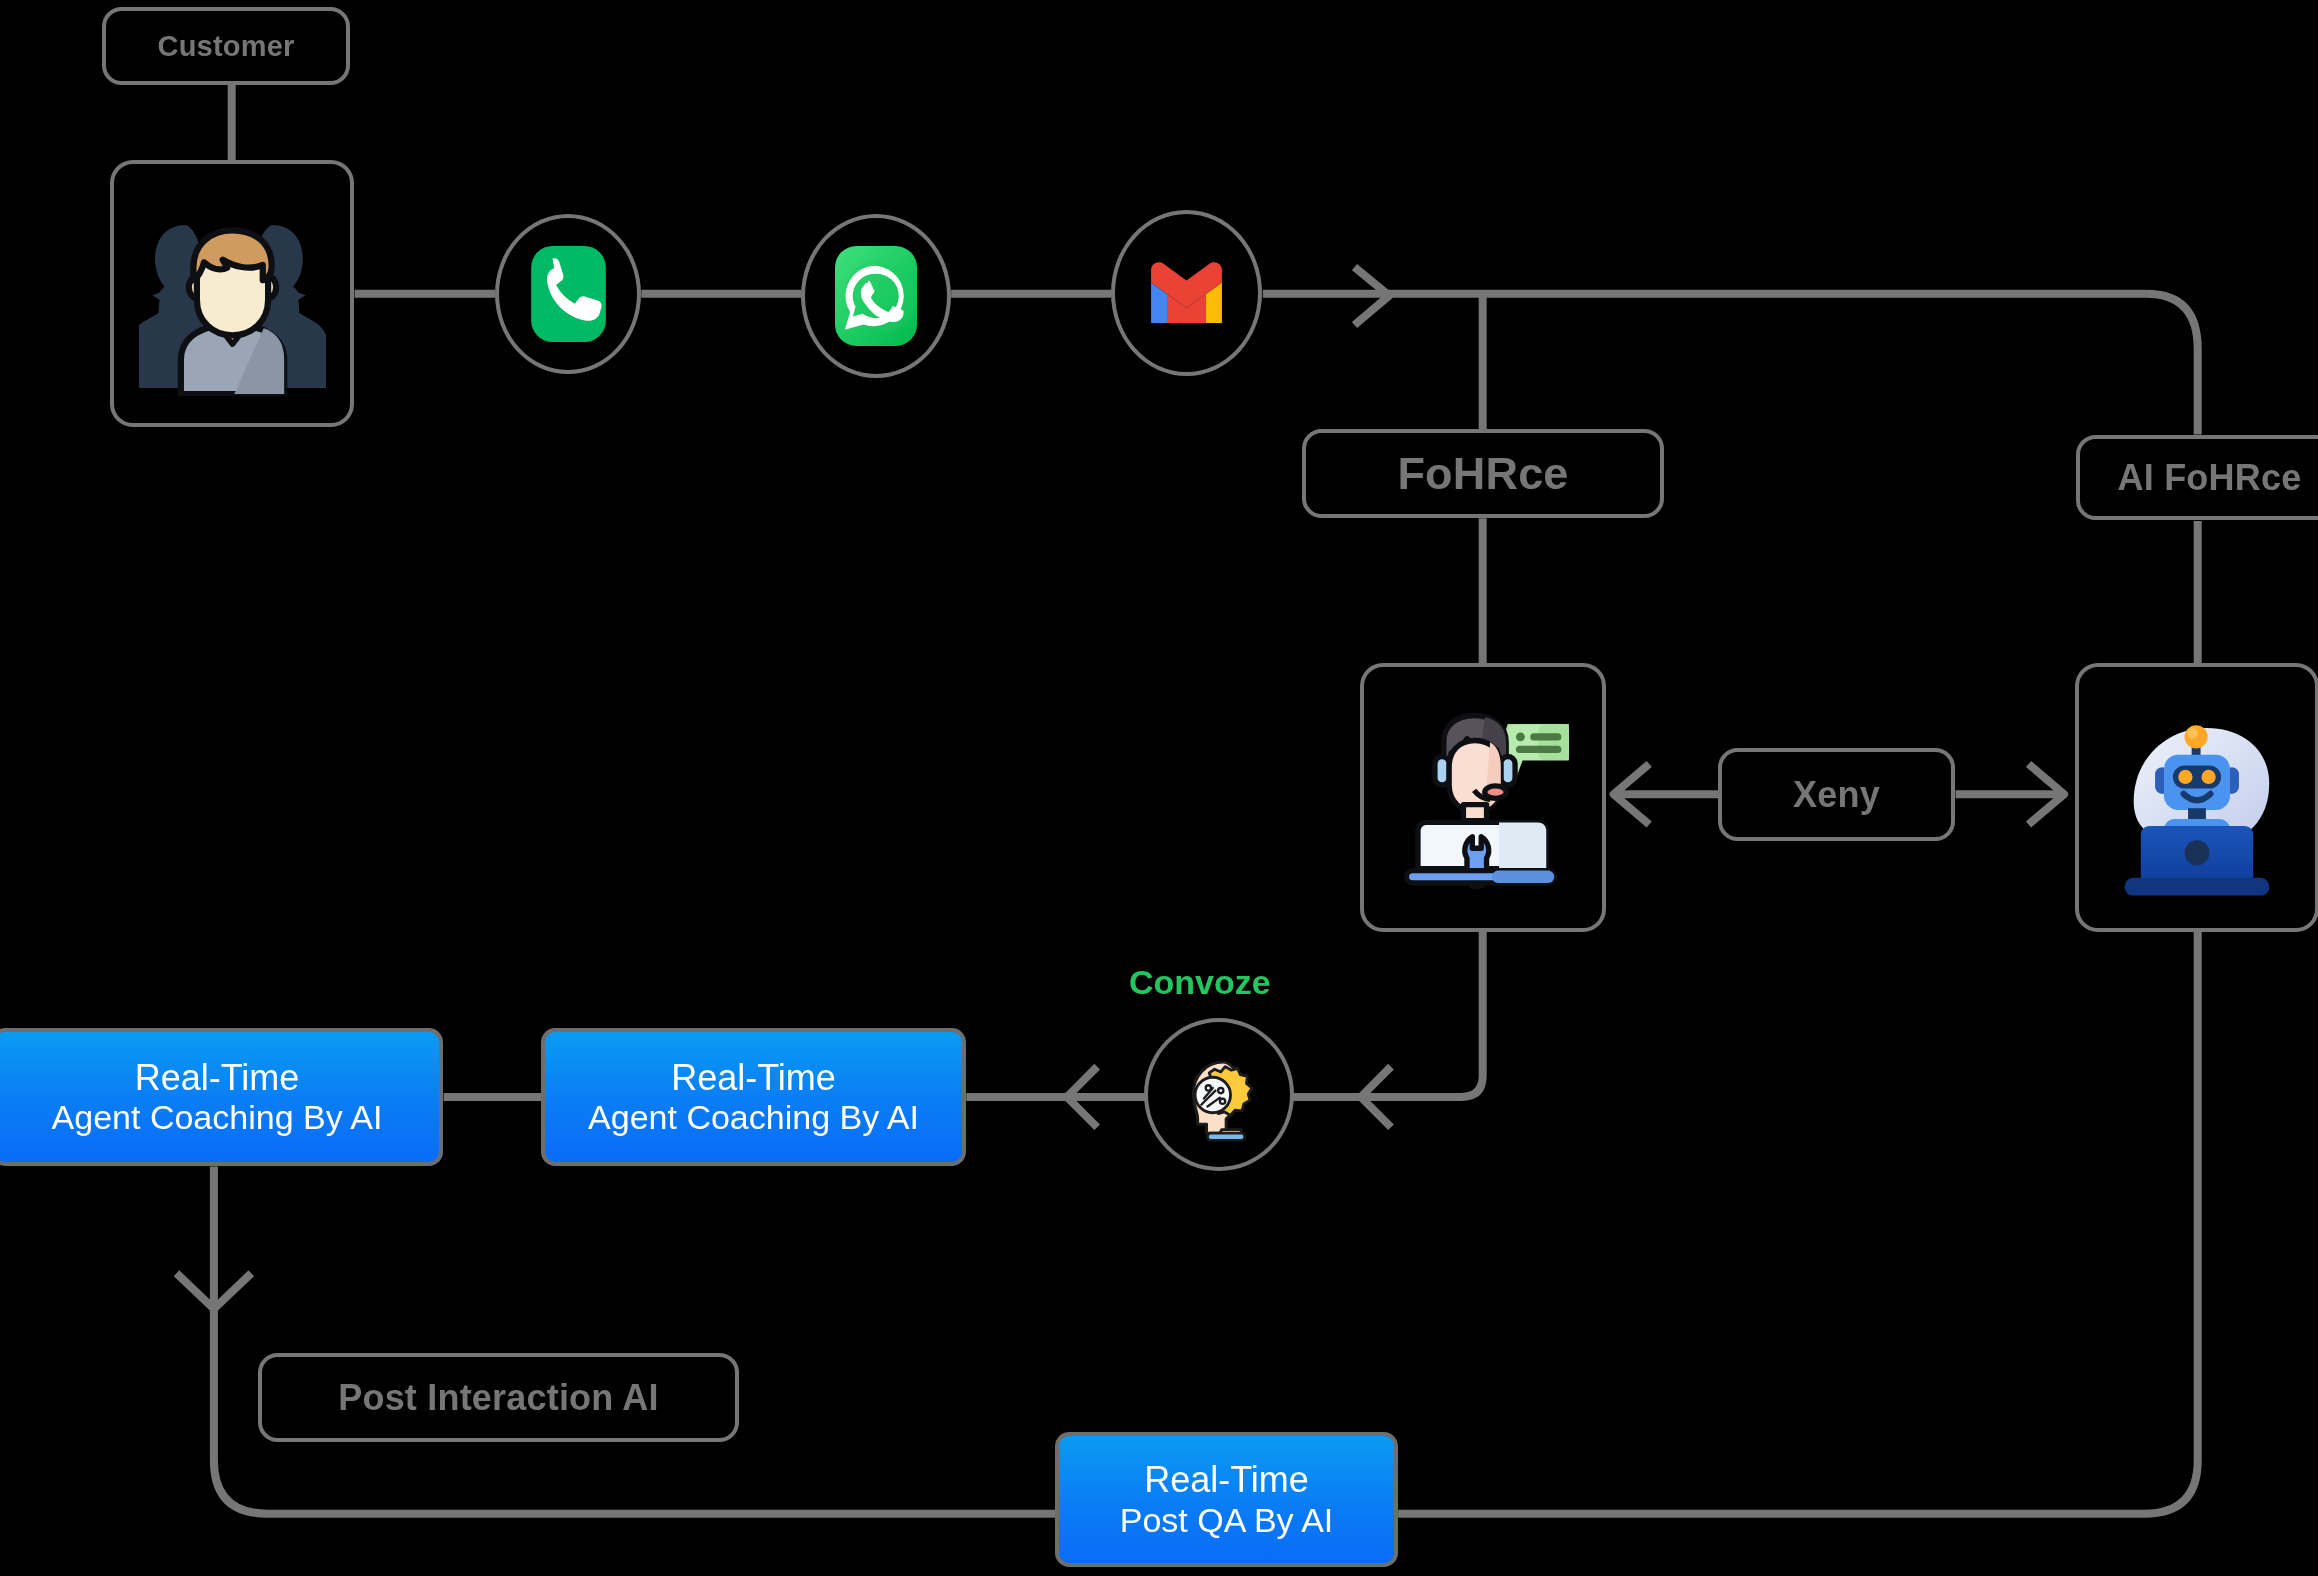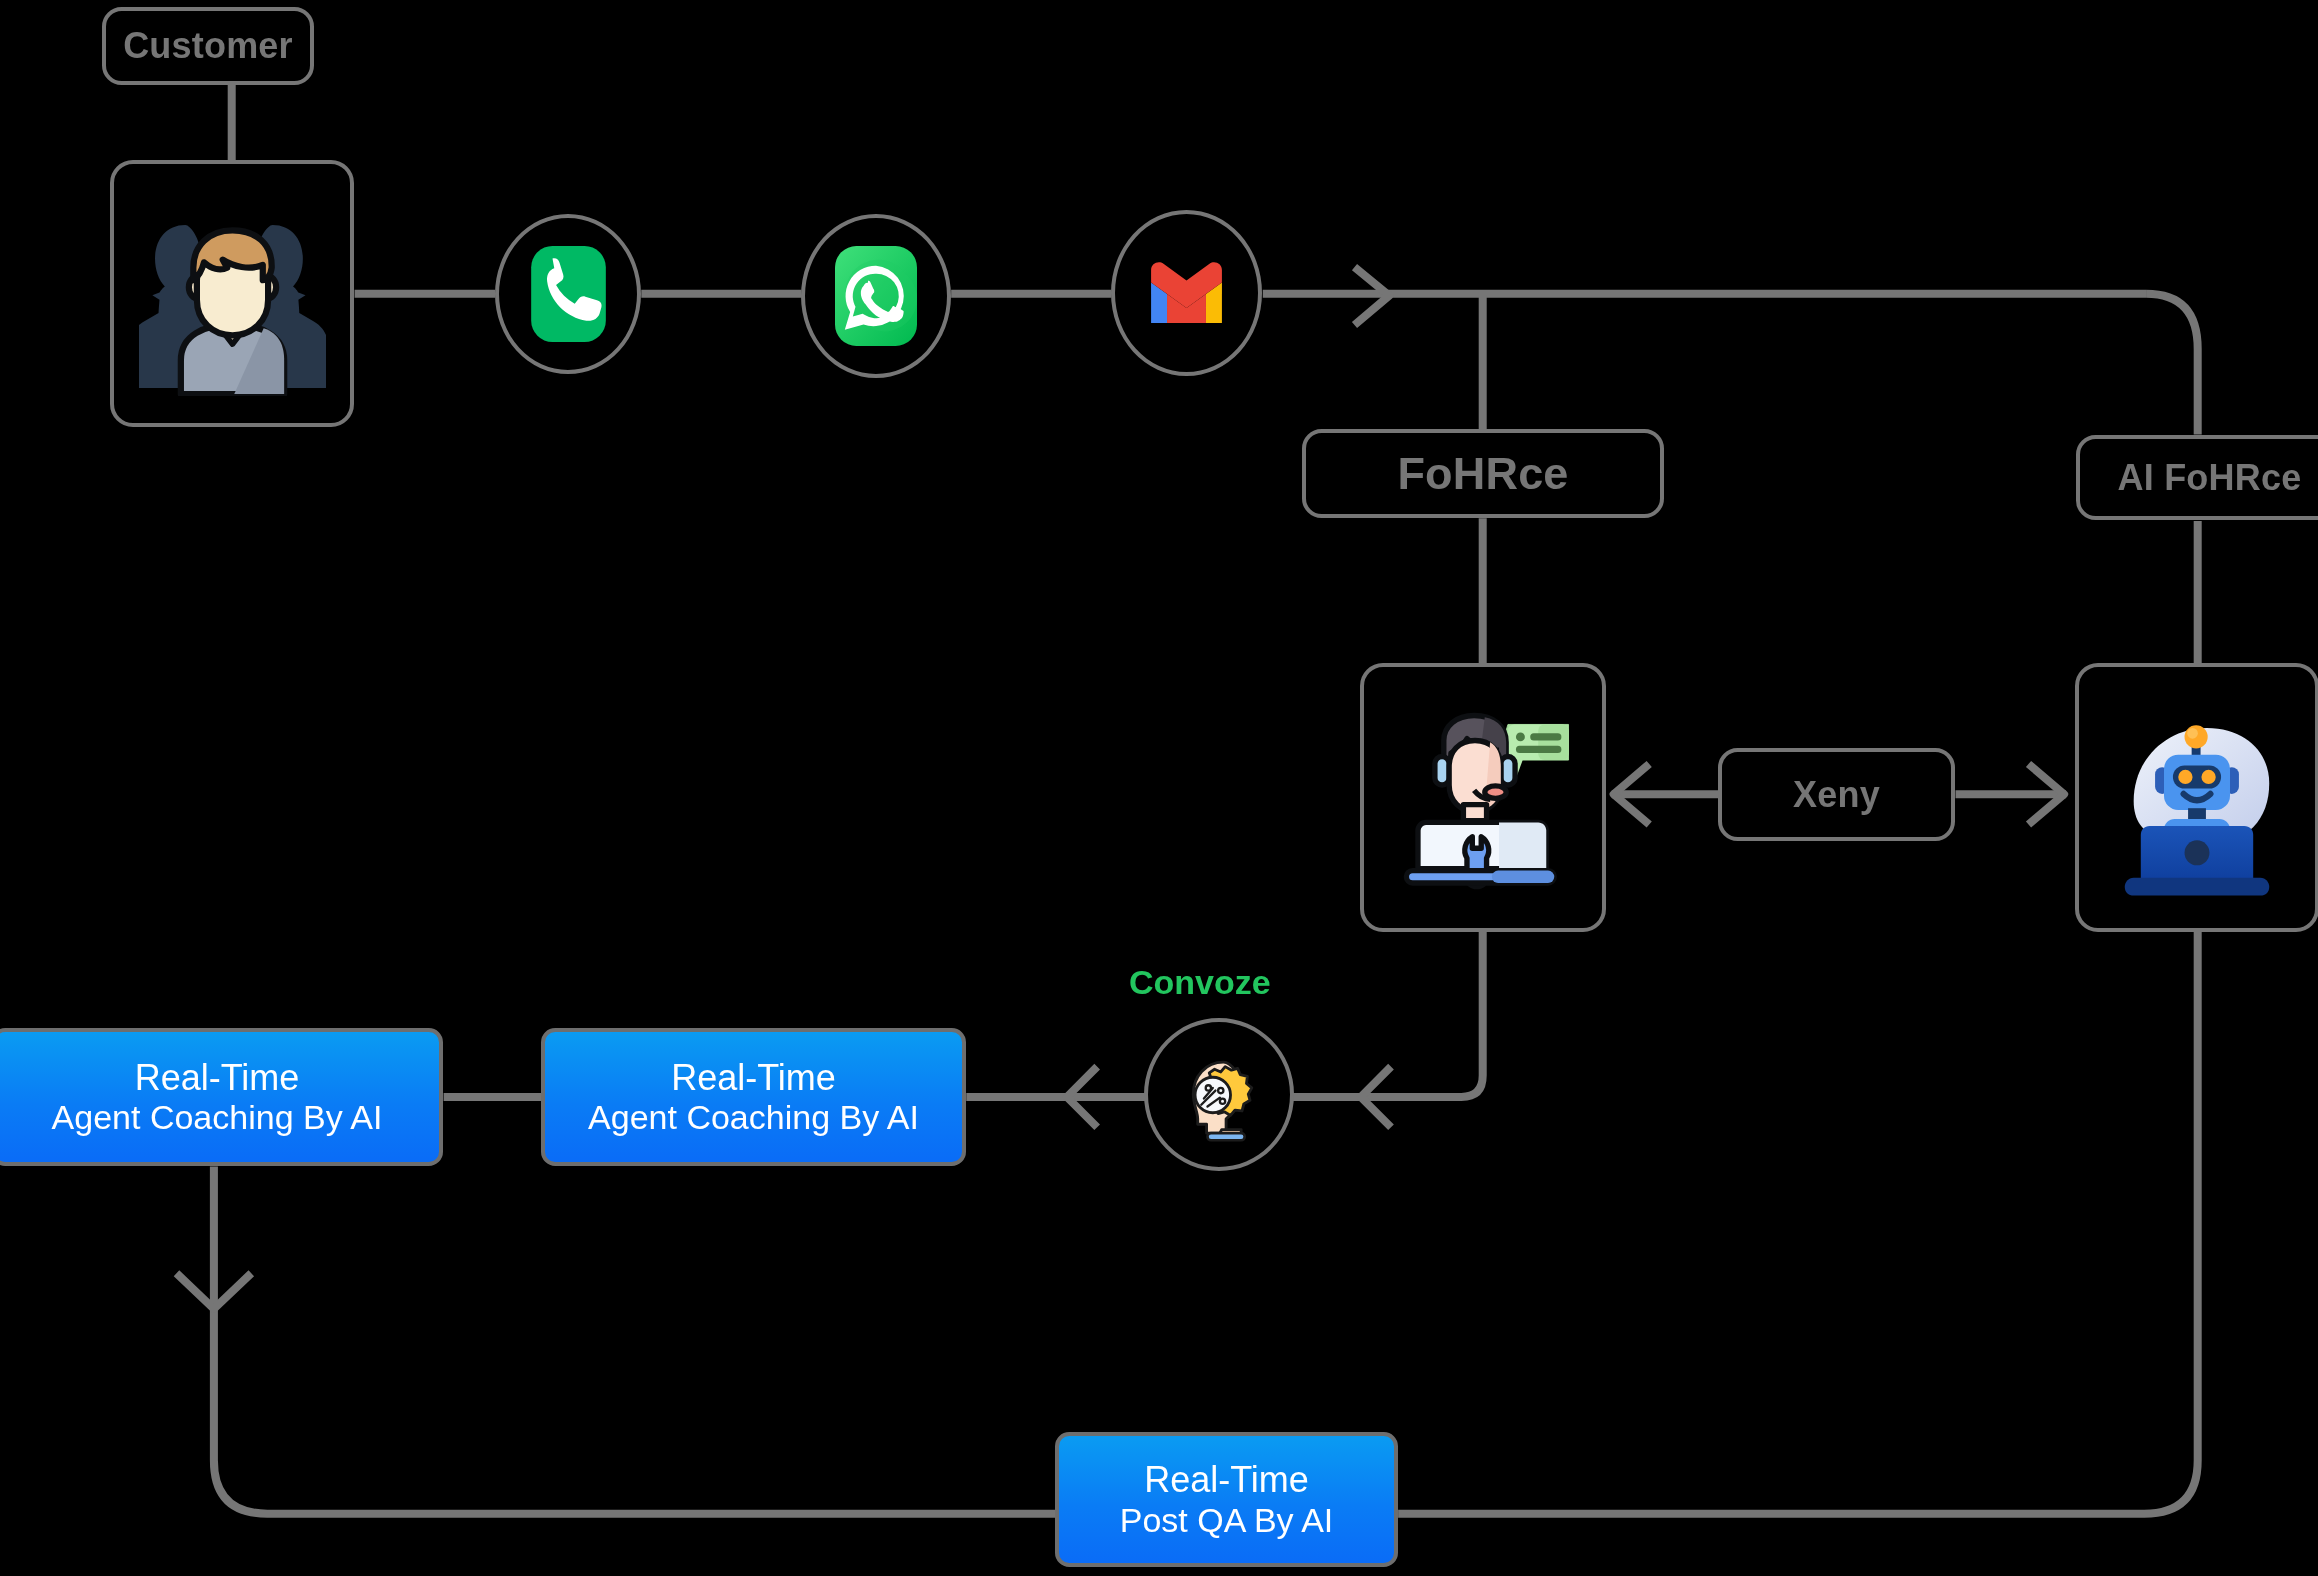--- a/index.html
+++ b/index.html
@@ -131,21 +131,21 @@
       <line x1="608" y1="1232" x2="498" y2="1232"></line>
 
       <path d="M240 1310 L240 1640 Q240 1700 300 1700 L1185 1700"></path>
       <polyline points="198,1430 240,1470 282,1430"></polyline>
 
       <path d="M1570 1700 L2408 1700 Q2468 1700 2468 1640 L2468 1046"></path>
 
     </g>
   </svg>
 
-  <div class="pill" style="left:102px; top:7.1px; width:212px; height:78px; font-size:36px;">
+  <div class="pill" style="left:102px; top:7.1px; width:248px; height:78px; font-size:29px;">
     <span>Customer</span>
   </div>
 
   <div class="tile" style="left:110px; top:160px; width:244px; height:267px;">
     <svg width="187" height="205" viewBox="0 0 210 230">
 
       <path d="M52 38 c-22 0 -34 17 -34 38 c0 12 4 24 11 31 c-4 3 -6 7 -6 7 l-8 3 l8 5 c-1 12 -1 15 -1 15 l-14 8 c-13 7 -19 17 -19 34 l0 42 l110 0 l0 -42 c0 -17 -6 -27 -19 -34 l-14 -8 c0 0 0 -3 -1 -15 l8 -5 l-8 -3 c0 0 -2 -4 -6 -7 c7 -7 11 -19 11 -31 c0 -21 -12 -38 -18 -38 z" fill="#28374a"></path>
       <path d="M150 38 c22 0 34 17 34 38 c0 12 -4 24 -11 31 c4 3 6 7 6 7 l8 3 l-8 5 c1 12 1 15 1 15 l14 8 c13 7 19 17 19 34 l0 42 l-110 0 l0 -42 c0 -17 6 -27 19 -34 l14 -8 c0 0 0 -3 1 -15 l-8 -5 l8 -3 c0 0 2 -4 6 -7 c-7 -7 -11 -19 -11 -31 c0 -21 12 -38 18 -38 z" fill="#28374a"></path>
 
       <path d="M105 150 c-32 0 -58 12 -58 40 l0 38 l116 0 l0 -38 c0 -28 -26 -40 -58 -40 z" fill="#9aa5b5" stroke="#0d0f12" stroke-width="7" stroke-linejoin="round"></path>
@@ -313,15 +313,18 @@
   <div class="bluebox" style="left:541px; top:1028px; width:425px; height:138px;">
     <span class="line1" style="font-size:36px;">Real-Time</span>
     <span class="line2" style="font-size:34px;">Agent Coaching By AI</span>
   </div>
 
   <div class="bluebox" style="left:1055px; top:1432px; width:343px; height:135px;">
     <span class="line1" style="font-size:36px;">Real-Time</span>
     <span class="line2" style="font-size:34px;">Post QA By AI</span>
   </div>
 
+  <div class="pill" style="left:258px; top:1353px; width:481px; height:89px; font-size:36px;">
+    <span>Post Interaction AI</span>
+  </div>
 
 </div>
 
 
 </body></html>

